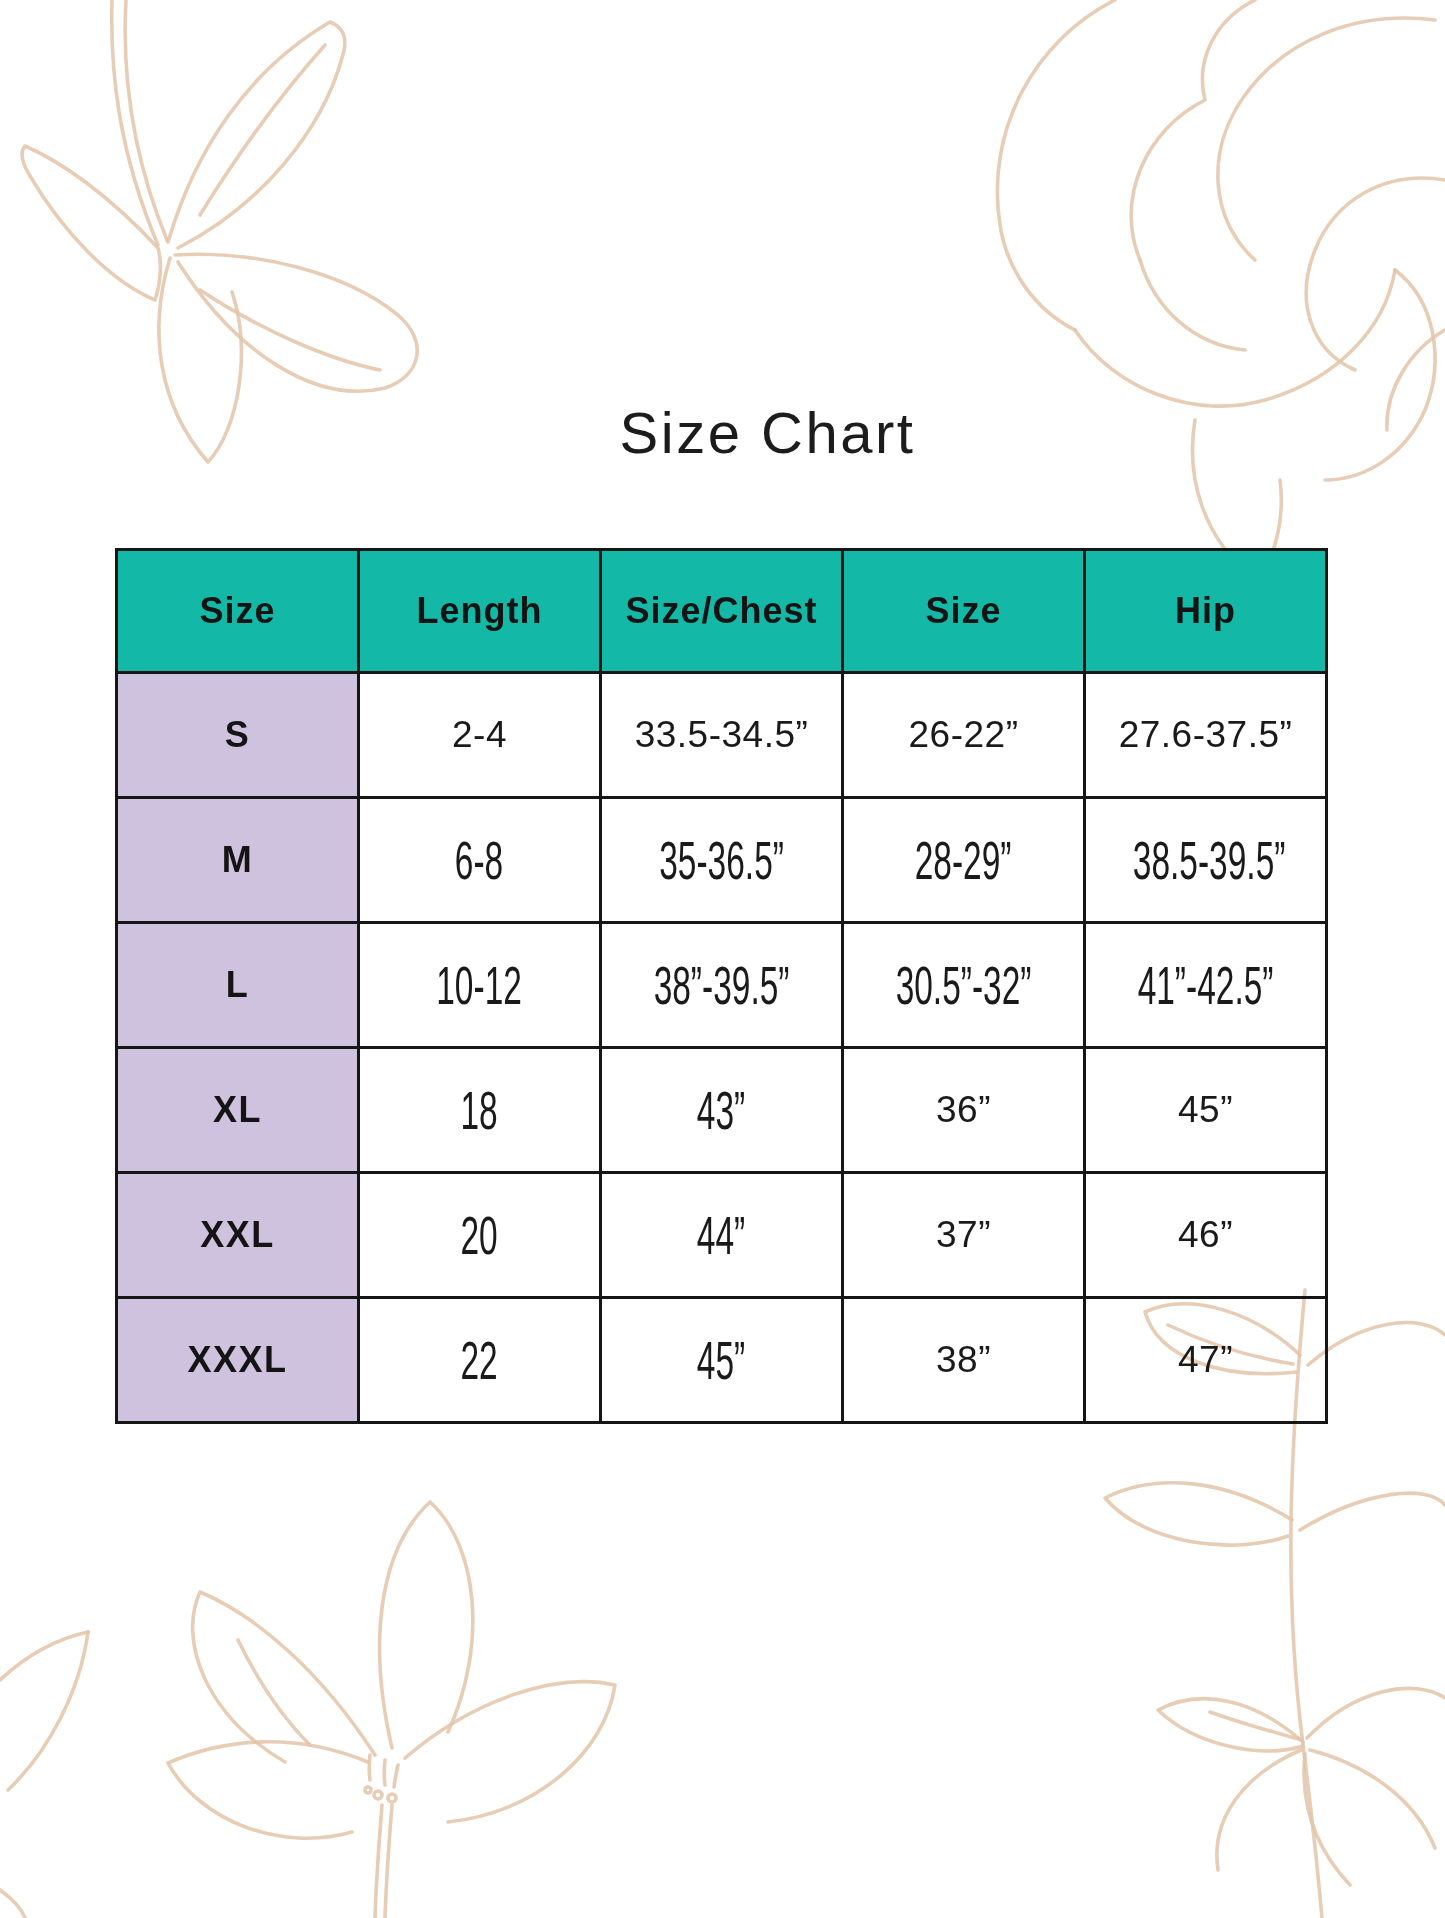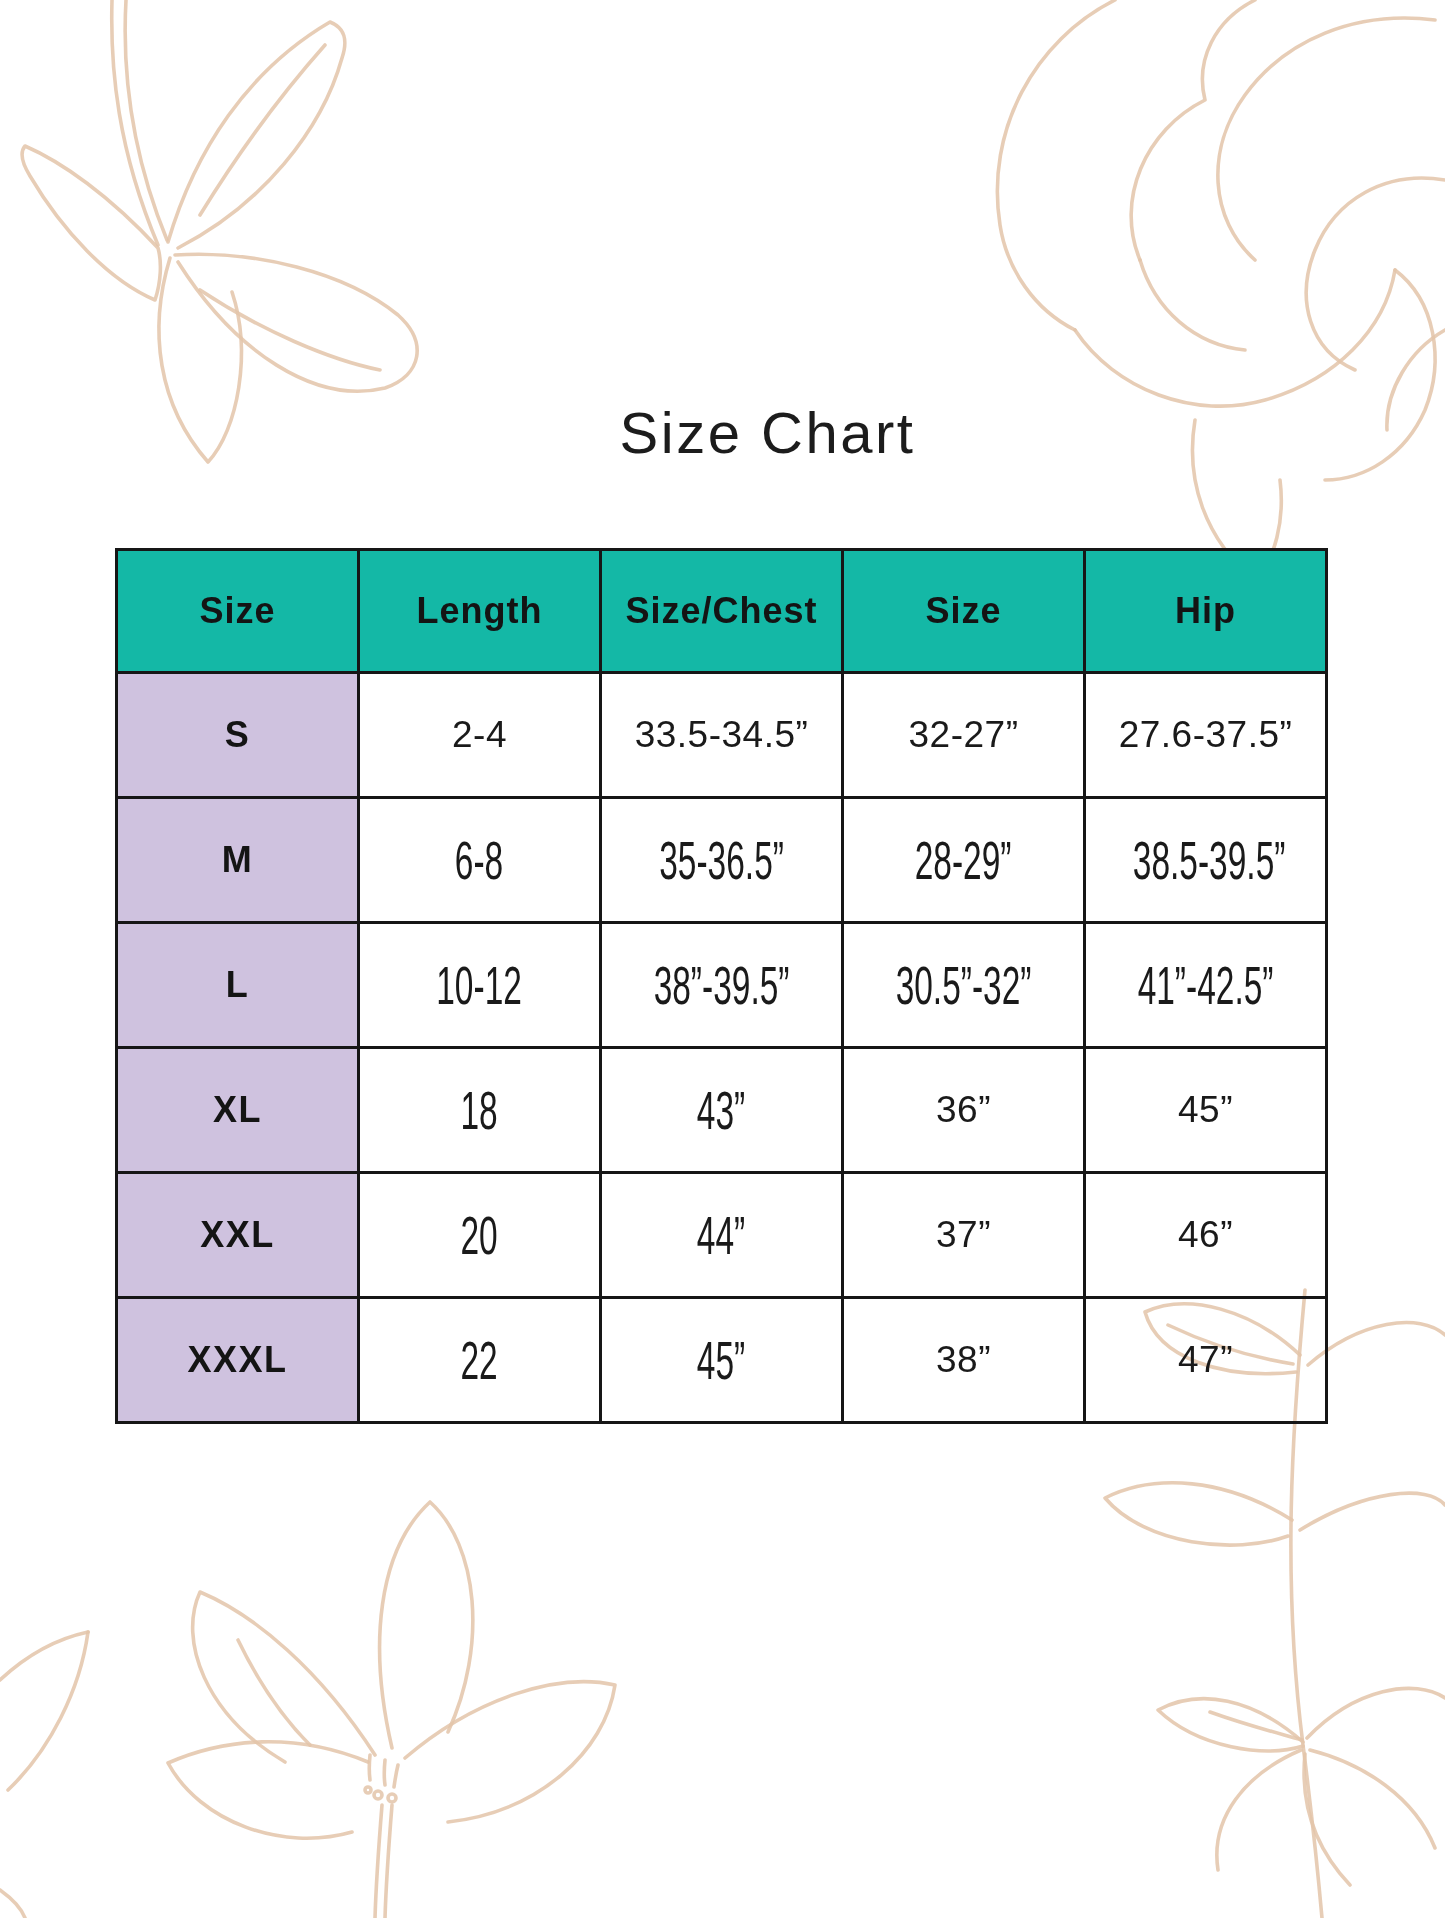--- a/index.html
+++ b/index.html
@@ -108,21 +108,21 @@
         <th>Size/Chest</th>
         <th>Size</th>
         <th>Hip</th>
       </tr>
     </thead>
     <tbody>
       <tr>
         <td class="size-cell">S</td>
         <td class="val wide"><span>2-4</span></td>
         <td class="val wide"><span>33.5-34.5”</span></td>
-        <td class="val wide"><span>32-27”</span></td>
+        <td class="val wide"><span>26-22”</span></td>
         <td class="val wide"><span>27.6-37.5”</span></td>
       </tr>
       <tr>
         <td class="size-cell">M</td>
         <td class="val cond"><span>6-8</span></td>
         <td class="val cond"><span>35-36.5”</span></td>
         <td class="val cond"><span>28-29”</span></td>
         <td class="val cond"><span>38.5-39.5”</span></td>
       </tr>
       <tr>

